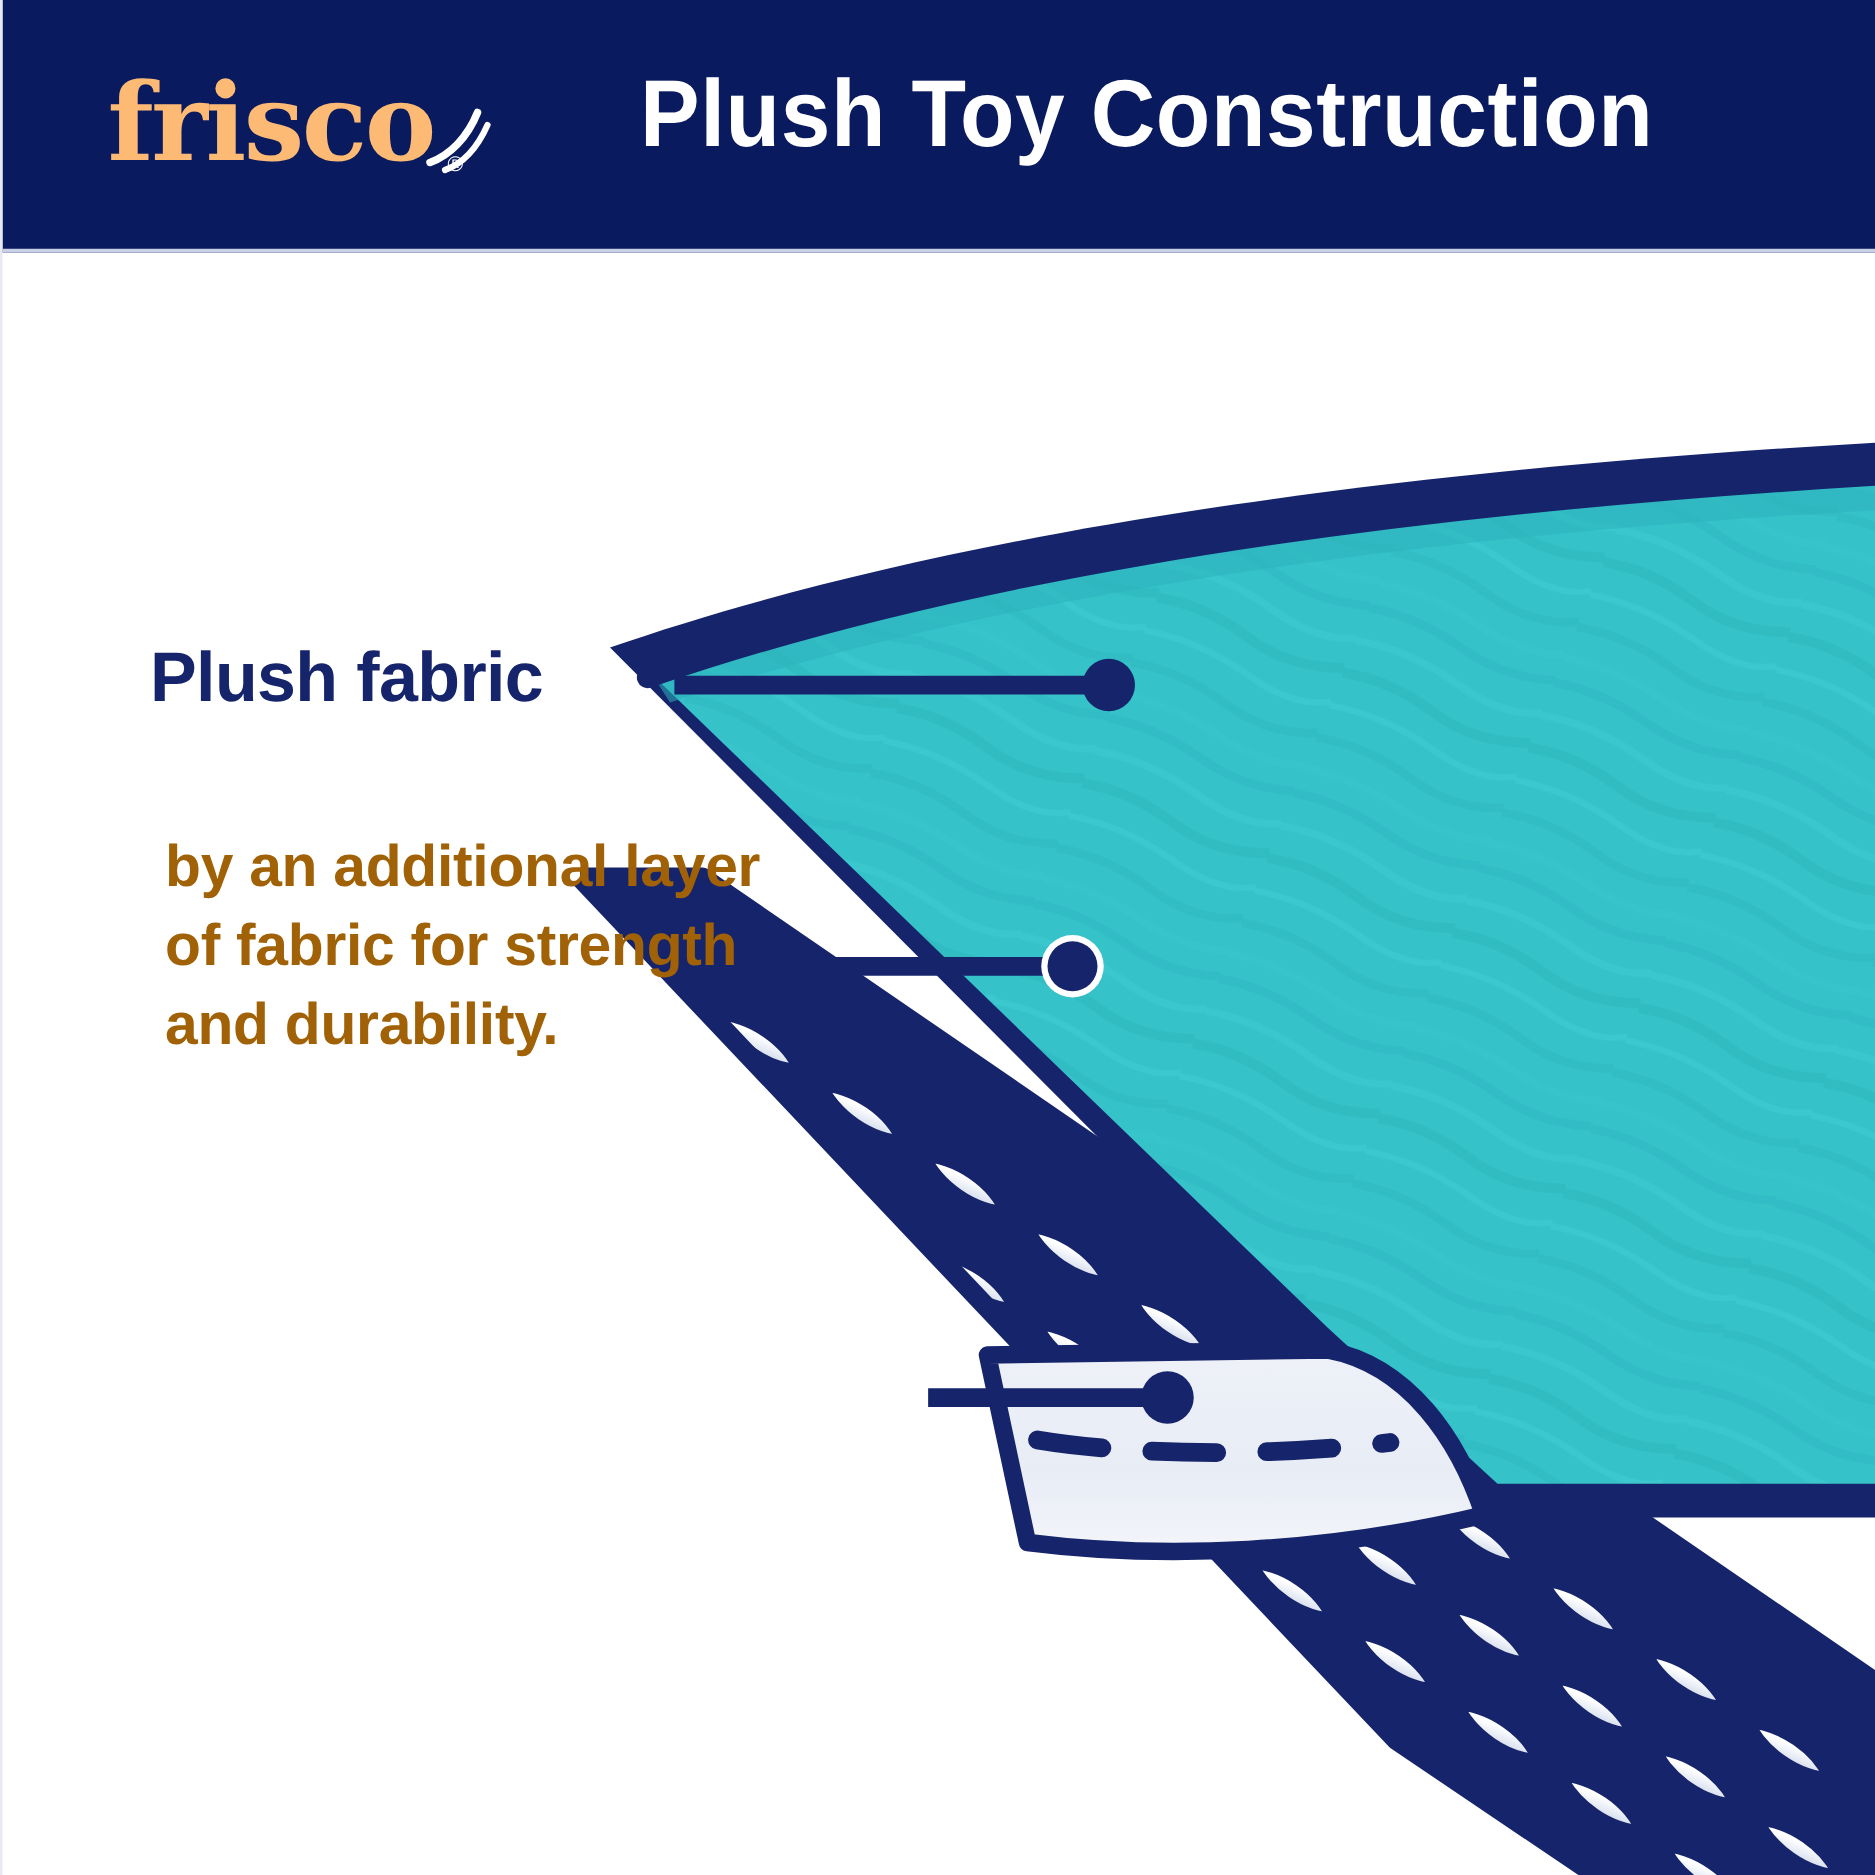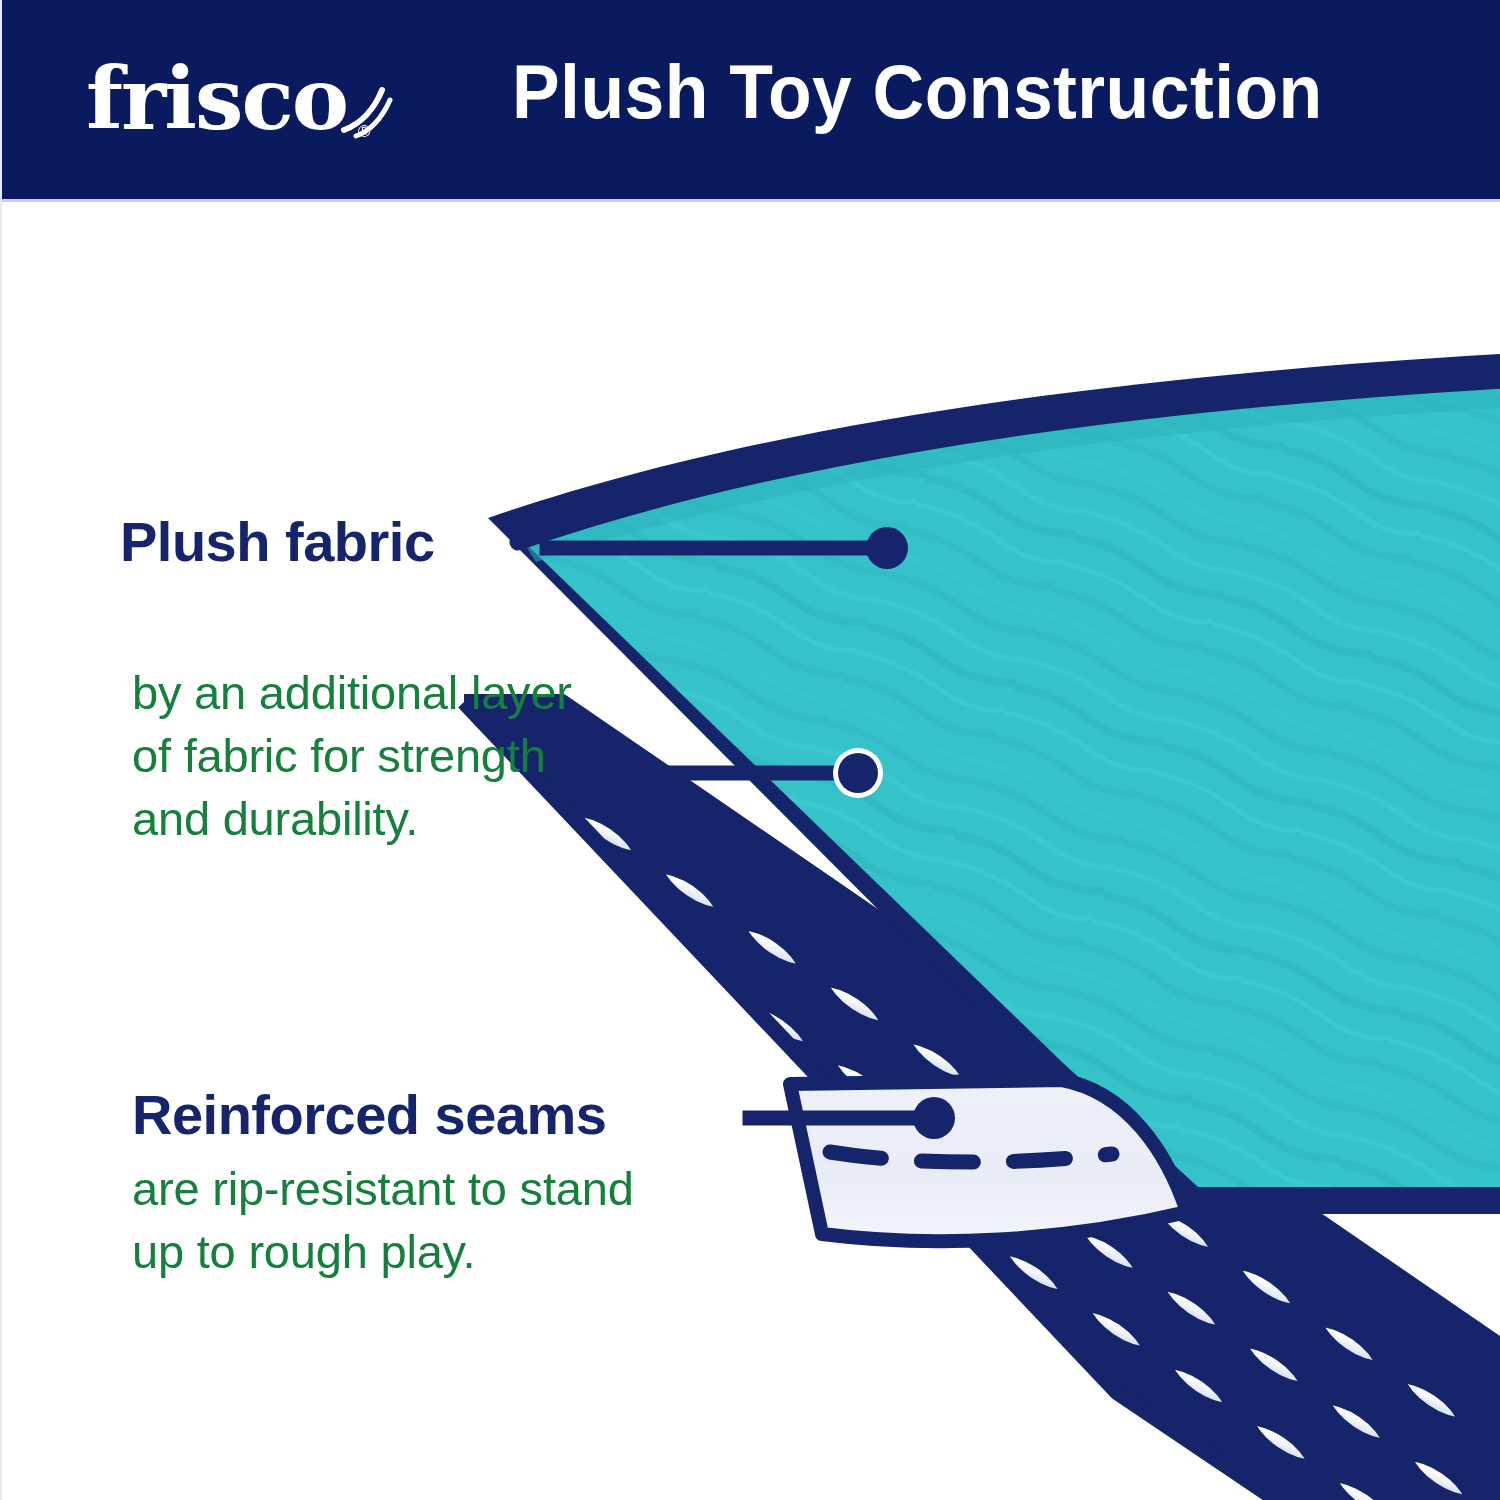--- a/index.html
+++ b/index.html
@@ -33,21 +33,21 @@
     position: absolute;
     left: 84px;
     top: 44px;
     width: 300px;
     height: 110px;
   }
   #brand-logo .wordmark {
     font-family: "DejaVu Serif", serif;
     font-weight: bold;
     font-size: 86px;
-    color: #ffffff;
+    color: #fdba74;
     letter-spacing: -2px;
     line-height: 110px;
     white-space: nowrap;
   }
   #brand-logo .reg-mark {
     position: absolute;
     left: 272px;
     top: 78px;
     font-size: 17px;
     color: #ffffff;
@@ -93,27 +93,27 @@
     font-family: "Liberation Sans", sans-serif;
     font-weight: bold;
     font-size: 56px;
     line-height: 1.32;
     letter-spacing: -0.5px;
     white-space: pre-line;
     margin: 0;
   }
   .callout .body {
     font-family: "Liberation Sans", sans-serif;
-    font-weight: normal;
+    font-weight: bold;
     font-size: 47px;
     line-height: 1.34;
     letter-spacing: -0.2px;
     white-space: pre-line;
     margin: 0;
-    color: #15803d;
+    color: #a16207;
   }
 
   #callout-plush-fabric { left: 118px; top: 505px; }
   #callout-plush-exterior { left: 130px; top: 648px; }
   #callout-reinforced-seams { left: 130px; top: 1078px; }
 
   #callout-plush-exterior .body { margin-top: 14px; }
   #callout-reinforced-seams .body { margin-top: 6px; }
 </style>
 </head>
@@ -356,19 +356,14 @@
   <div class="callout" id="callout-plush-fabric">
     <p class="headline">Plush fabric</p>
   </div>
 
   <div class="callout" id="callout-plush-exterior">
     <p class="body">by an additional layer
 of fabric for strength
 and durability.</p>
   </div>
 
-  <div class="callout" id="callout-reinforced-seams">
-    <p class="headline">Reinforced seams</p>
-    <p class="body">are rip-resistant to stand
-up to rough play.</p>
-  </div>
 
 </div>
 
 </body></html>

